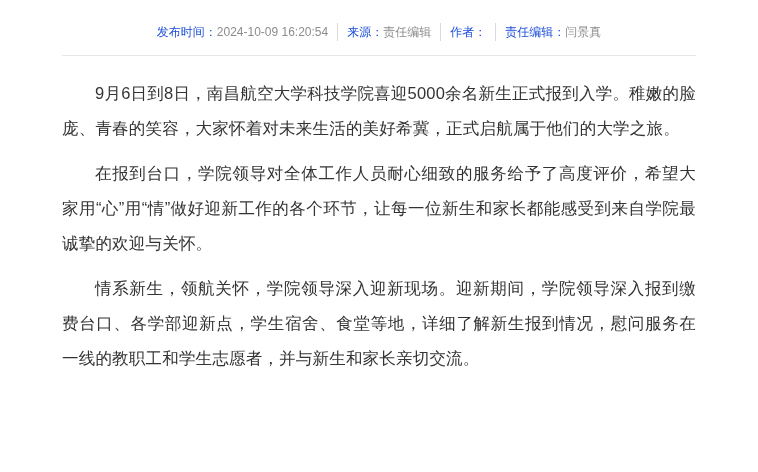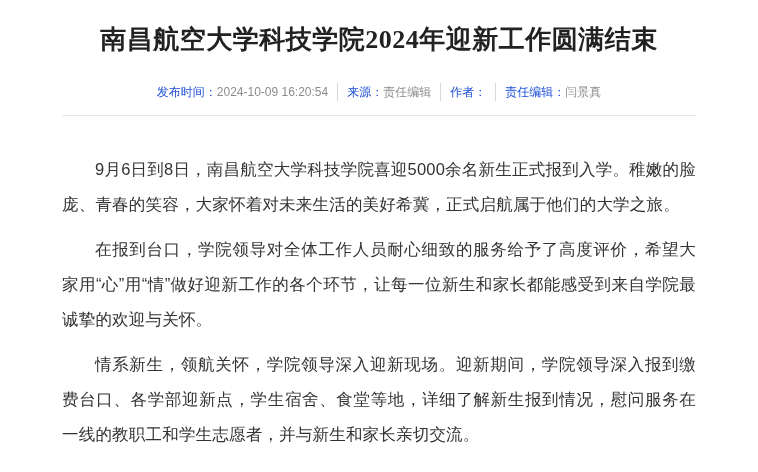--- a/index.html
+++ b/index.html
@@ -61,40 +61,39 @@
     border-right: none;
     padding-right: 0;
   }
   .meta .label {
     color: #1d4ed8;
   }
   .meta .value {
     color: #8c8c8c;
   }
   .body {
-    margin-top: 36px;
+    margin-top: 20px;
   }
   .para {
     font-size: 16.5px;
     line-height: 35px;
     color: #333333;
     text-indent: 2em;
     margin: 0 0 10px 0;
     text-align: justify;
     font-family: "Liberation Sans", sans-serif;
     letter-spacing: 0.2px;
   }
 </style>
 </head>
 <body>
 
 <div class="page">
   <div class="article">
 
-    <h1 class="article-title">南昌航空大学科技学院2024年迎新工作圆满结束</h1>
 
     <div class="meta-wrap">
       <div class="meta">
         <span class="seg"><span class="label">发布时间：</span><span class="value">2024-10-09 16:20:54</span></span><span class="seg"><span class="label">来源：</span><span class="value">责任编辑</span></span><span class="seg"><span class="label">作者：</span><span class="value"></span></span><span class="seg last"><span class="label">责任编辑：</span><span class="value">闫景真</span></span>
       </div>
     </div>
 
     <div class="body">
       <p class="para">9月6日到8日，南昌航空大学科技学院喜迎5000余名新生正式报到入学。稚嫩的脸庞、青春的笑容，大家怀着对未来生活的美好希冀，正式启航属于他们的大学之旅。</p>
       <p class="para">在报到台口，学院领导对全体工作人员耐心细致的服务给予了高度评价，希望大家用“心”用“情”做好迎新工作的各个环节，让每一位新生和家长都能感受到来自学院最诚挚的欢迎与关怀。</p>

